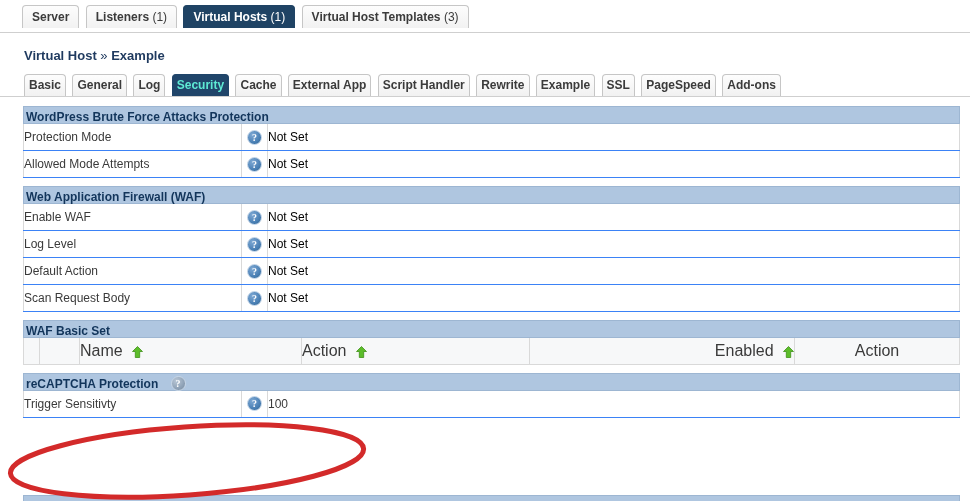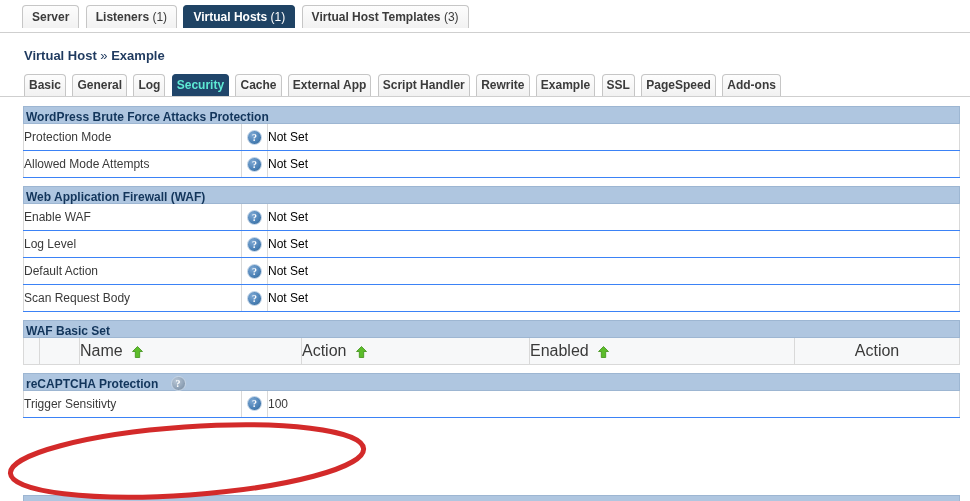--- a/index.html
+++ b/index.html
@@ -213,21 +213,21 @@
     font-size: 16px;
     font-weight: normal;
     color: #3a3a3a;
     padding: 0 0;
     box-sizing: border-box;
   }
   th.c-chk { width: 16px; padding: 0; }
   th.c-num { width: 40px; padding: 0; }
   th.c-name { width: 222px; text-align: left; }
   th.c-act { width: 228px; text-align: left; }
-  th.c-en { text-align: left; }
+  th.c-en { text-align: right; }
   th.c-action2 { width: 165px; text-align: center; }
 
   .arrow-up {
     display: inline-block;
     width: 11px;
     height: 12px;
     margin-left: 5px;
     vertical-align: -2px;
   }
 

